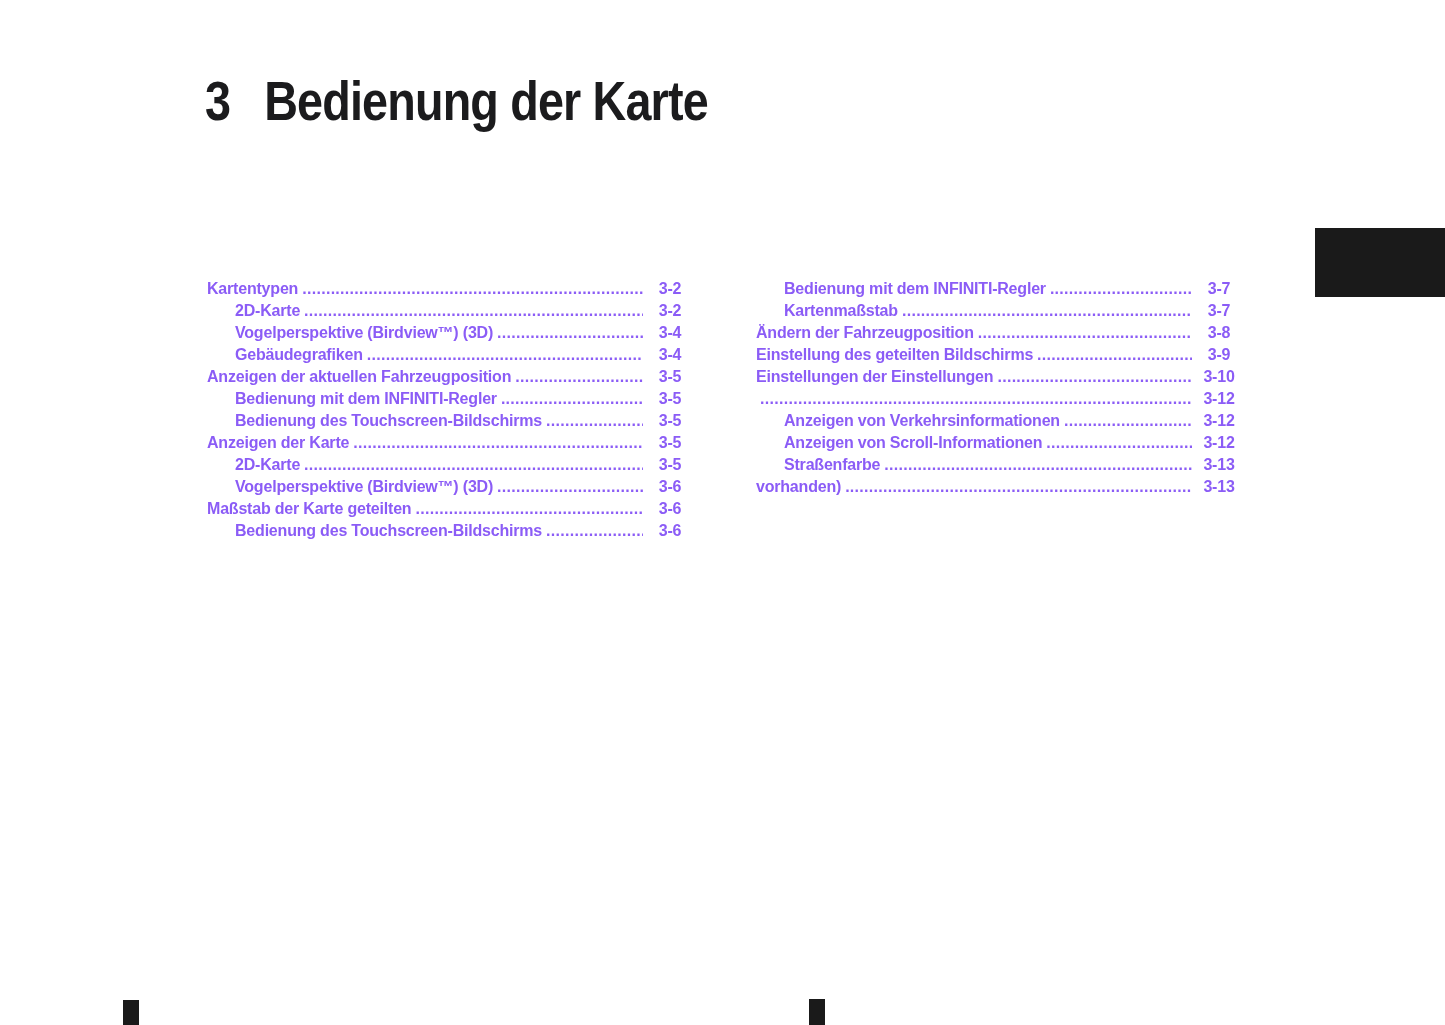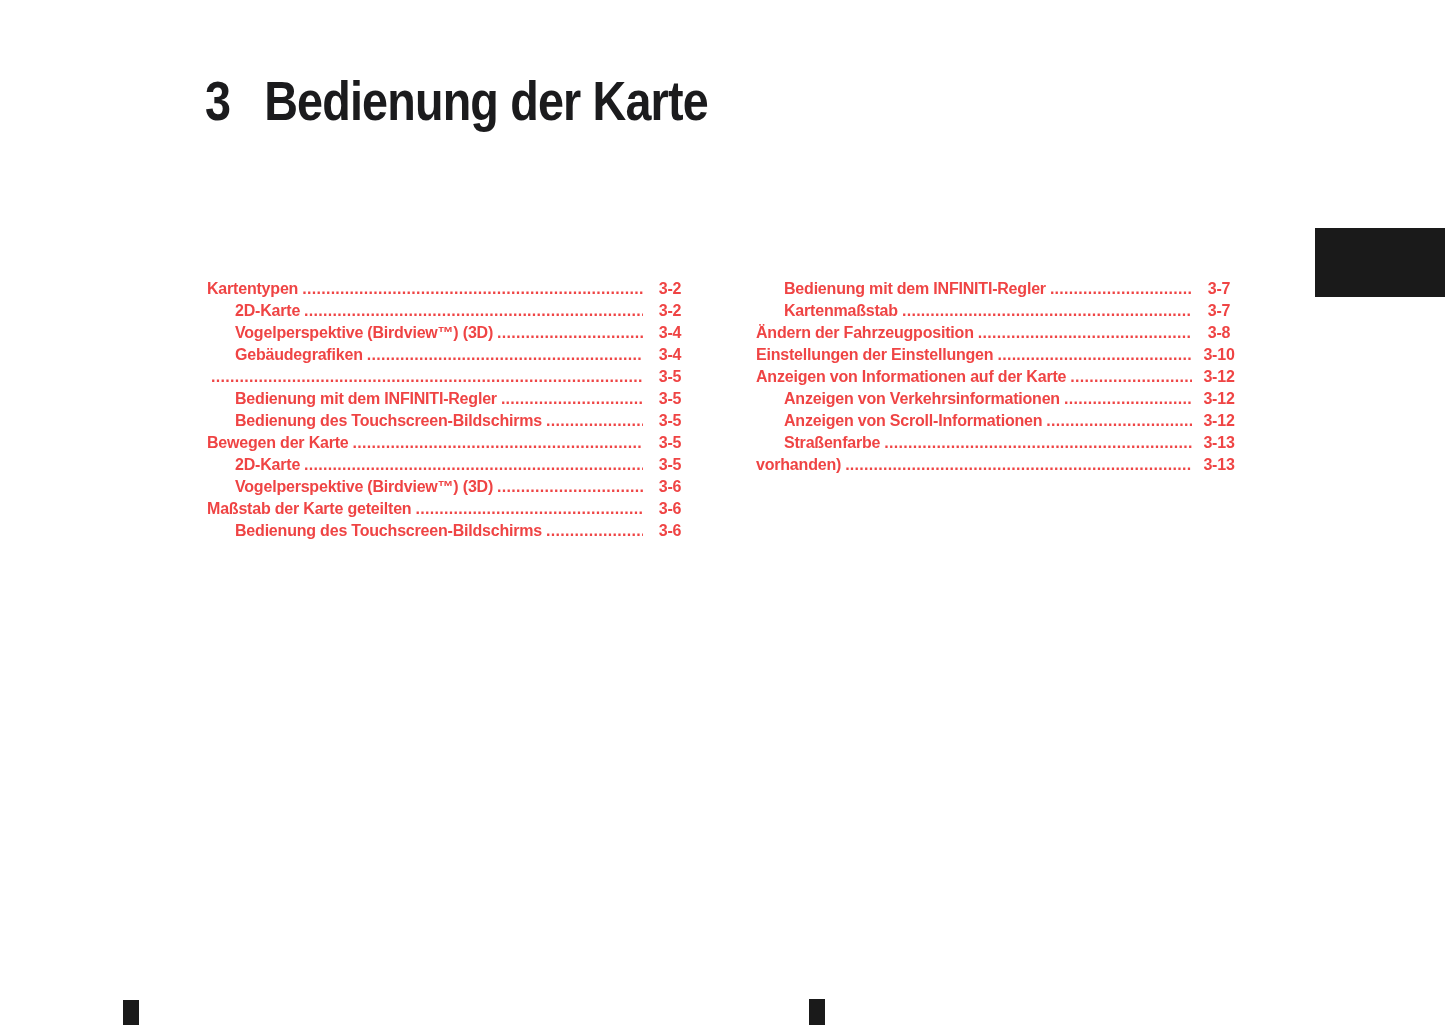--- a/index.html
+++ b/index.html
@@ -51,21 +51,21 @@
   .toc-col { width: 482px; }
   .toc-row {
     display: flex;
     align-items: stretch;
     height: 22px;
     line-height: 22px;
     font-size: 16px;
     font-weight: 700;
     letter-spacing: -0.2px;
     white-space: nowrap;
-    color: #ef4444;
+    color: #8b5cf6;
   }
   .toc-row.indent { padding-left: 28px; }
   .toc-label { flex: 0 0 auto; }
   .toc-leader {
     flex: 1 1 auto;
     min-width: 0;
     overflow: hidden;
     padding-left: 4px;
   }
   .toc-leader::after {
@@ -116,35 +116,36 @@
           <span class="toc-label">Vogelperspektive (Birdview™) (3D)</span>
           <span class="toc-leader"></span>
           <span class="toc-page">3-4</span>
         </div>
         <div class="toc-row indent">
           <span class="toc-label">Gebäudegrafiken</span>
           <span class="toc-leader"></span>
           <span class="toc-page">3-4</span>
         </div>
         <div class="toc-row">
+          <span class="toc-label">Anzeigen der aktuellen Fahrzeugposition</span>
           <span class="toc-leader"></span>
           <span class="toc-page">3-5</span>
         </div>
         <div class="toc-row indent">
           <span class="toc-label">Bedienung mit dem INFINITI-Regler</span>
           <span class="toc-leader"></span>
           <span class="toc-page">3-5</span>
         </div>
         <div class="toc-row indent">
           <span class="toc-label">Bedienung des Touchscreen-Bildschirms</span>
           <span class="toc-leader"></span>
           <span class="toc-page">3-5</span>
         </div>
         <div class="toc-row">
-          <span class="toc-label">Bewegen der Karte</span>
+          <span class="toc-label">Anzeigen der Karte</span>
           <span class="toc-leader"></span>
           <span class="toc-page">3-5</span>
         </div>
         <div class="toc-row indent">
           <span class="toc-label">2D-Karte</span>
           <span class="toc-leader"></span>
           <span class="toc-page">3-5</span>
         </div>
         <div class="toc-row indent">
           <span class="toc-label">Vogelperspektive (Birdview™) (3D)</span>
@@ -172,26 +173,30 @@
           <span class="toc-label">Kartenmaßstab</span>
           <span class="toc-leader"></span>
           <span class="toc-page">3-7</span>
         </div>
         <div class="toc-row">
           <span class="toc-label">Ändern der Fahrzeugposition</span>
           <span class="toc-leader"></span>
           <span class="toc-page">3-8</span>
         </div>
         <div class="toc-row">
+          <span class="toc-label">Einstellung des geteilten Bildschirms</span>
+          <span class="toc-leader"></span>
+          <span class="toc-page">3-9</span>
+        </div>
+        <div class="toc-row">
           <span class="toc-label">Einstellungen der Einstellungen</span>
           <span class="toc-leader"></span>
           <span class="toc-page">3-10</span>
         </div>
         <div class="toc-row">
-          <span class="toc-label">Anzeigen von Informationen auf der Karte</span>
           <span class="toc-leader"></span>
           <span class="toc-page">3-12</span>
         </div>
         <div class="toc-row indent">
           <span class="toc-label">Anzeigen von Verkehrsinformationen</span>
           <span class="toc-leader"></span>
           <span class="toc-page">3-12</span>
         </div>
         <div class="toc-row indent">
           <span class="toc-label">Anzeigen von Scroll-Informationen</span>

